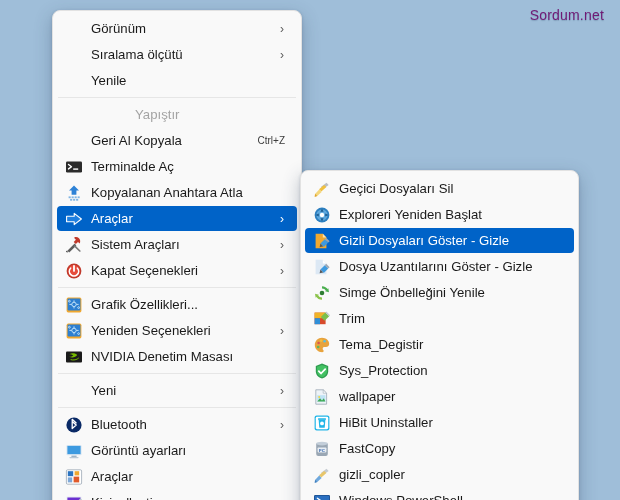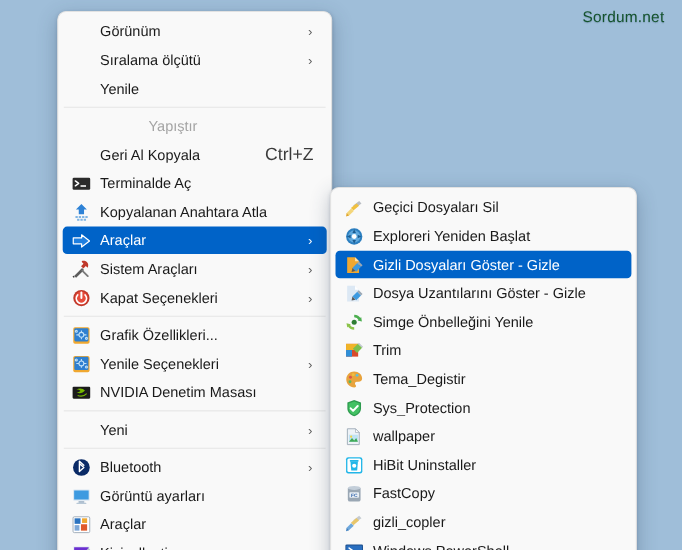--- a/index.html
+++ b/index.html
@@ -14,21 +14,21 @@
     overflow: hidden;
     position: relative;
   }
 
   
   #watermark {
     position: absolute;
     top: 7px;
     right: 16px;
     font-size: 14px;
-    color: #14532d;
+    color: #701a75;
     letter-spacing: .2px;
     text-shadow: 0 1px 1px rgba(90,120,150,.45);
     user-select: none;
   }
 
   
   .menu {
     position: absolute;
     background: #f9f9f9;
     border: 1px solid #e2e2e2;
@@ -84,21 +84,21 @@
   .mi-icon svg { display: block; }
   .mi-icon.empty { }
 
   .mi-label {
     flex: 1 1 auto;
     overflow: hidden;
     text-overflow: ellipsis;
   }
   .mi-accel {
     flex: 0 0 auto;
-    font-size: 16px;
+    font-size: 10px;
     color: #3b3b3b;
     margin-left: 14px;
     padding-right: 6px;
   }
   .mi-arrow {
     flex: 0 0 auto;
     width: 14px;
     text-align: center;
     font-size: 12px;
     color: #5c5c5c;
@@ -226,21 +226,21 @@
           <rect x="1.6" y="1.6" width="14.8" height="14.8" rx="1.6" fill="#f0a830"></rect>
           <rect x="2.6" y="2.4" width="12.8" height="12" rx="1.2" fill="#2d7fd0"></rect>
           <g stroke="#bfe0f8" stroke-width="1" fill="none">
             <circle cx="9" cy="8.4" r="2.2"></circle>
             <path d="M4.4 8.4h2.4M11.2 8.4h2.4M9 4.4v1.8M9 10.6v1.8"></path>
             <circle cx="4.4" cy="5.2" r=".9"></circle>
             <circle cx="13.6" cy="11.6" r=".9"></circle>
           </g>
         </svg>
       </span>
-      <span class="mi-label">Yenile Seçenekleri</span>
+      <span class="mi-label">Yeniden Seçenekleri</span>
       <span class="mi-arrow">›</span>
     </div>
     <div class="menu-item">
       <span class="mi-icon">
         <svg width="18" height="18" viewBox="0 0 18 18">
           <rect x="1" y="3.6" width="16" height="10.8" rx="1" fill="#1b1b1b"></rect>
           <path d="M4.4 6.2c2.6-1.5 6.2-1.1 7.8.9-1.5 2.3-5.4 3-8 1.6 1.4.1 3.1-.3 4-1.2-.9-1-2.5-1.4-3.8-1.3z" fill="#76b900"></path>
           <path d="M5.6 11.6c2.8.9 6.4.2 8.2-1.7" stroke="#76b900" stroke-width="1" fill="none"></path>
         </svg>
       </span>

